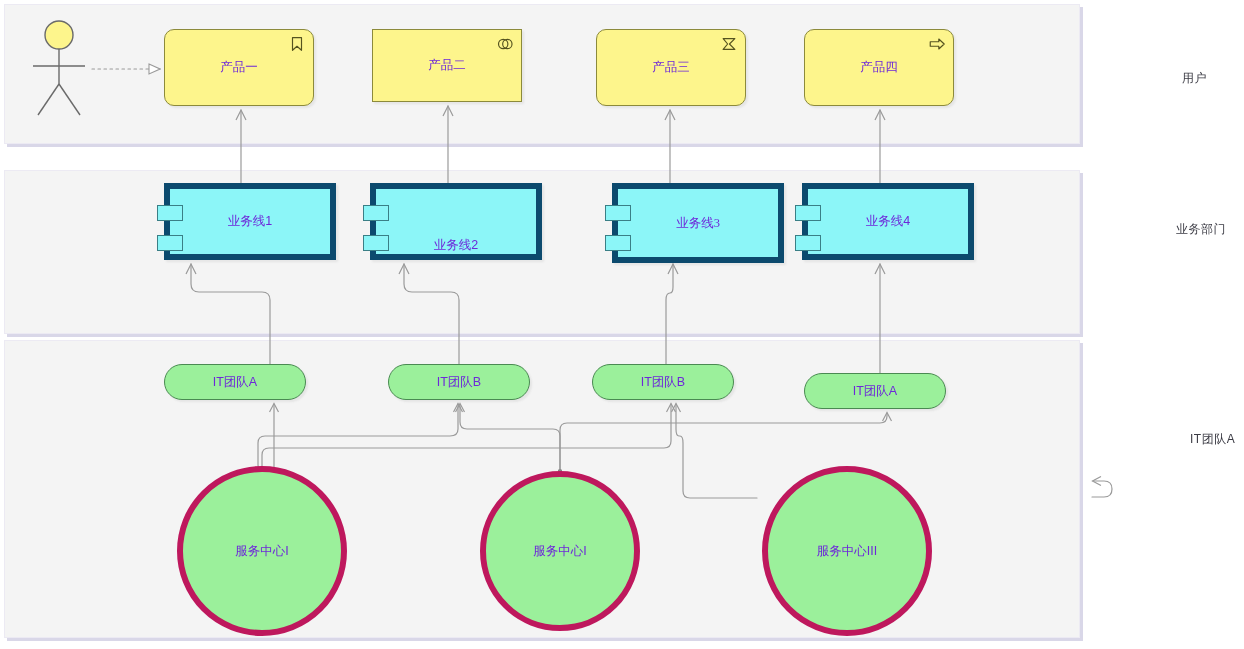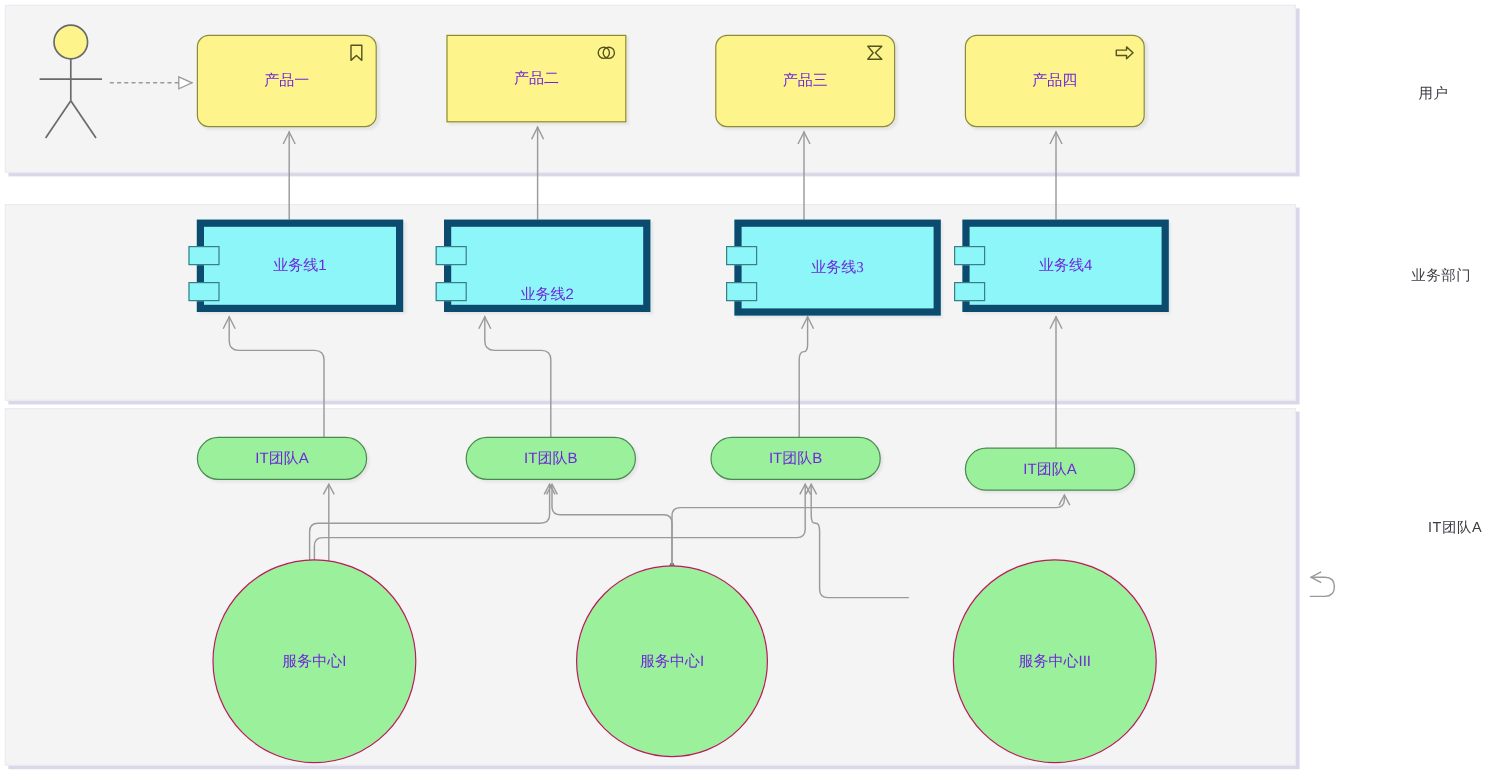--- a/index.html
+++ b/index.html
@@ -93,21 +93,21 @@
   .itteam {
     background: #9bf09b;
     border: 1px solid #4a8a52;
     border-radius: 18px;
     box-shadow: 2px 2px 2px rgba(120,120,120,.12);
   }
 
   
   .svccenter {
     background: #9bf09b;
-    border: 1px solid #be185d;
+    border: 6px solid #be185d;
     border-radius: 50%;
   }
 
   
   #actor { position: absolute; }
 </style>
 </head>
 <body>
 
 <div id="canvas">
@@ -236,17 +236,17 @@
   <div class="node itteam" id="t3" style="left: 804px; top: 373px; width: 142px; height: 36px;">
     <span>IT团队A</span>
   </div>
 
   <div class="node svccenter" id="s0" style="left: 177px; top: 466px; width: 170px; height: 170px;">
     <span>服务中心I</span>
   </div>
   <div class="node svccenter" id="s1" style="left: 480px; top: 471px; width: 160px; height: 160px;">
     <span>服务中心I</span>
   </div>
-  <div class="node svccenter" id="s2" style="left: 794px; top: 466px; width: 170px; height: 170px;">
+  <div class="node svccenter" id="s2" style="left: 762px; top: 466px; width: 170px; height: 170px;">
     <span>服务中心III</span>
   </div>
 
 </div>
 
 </body></html>

